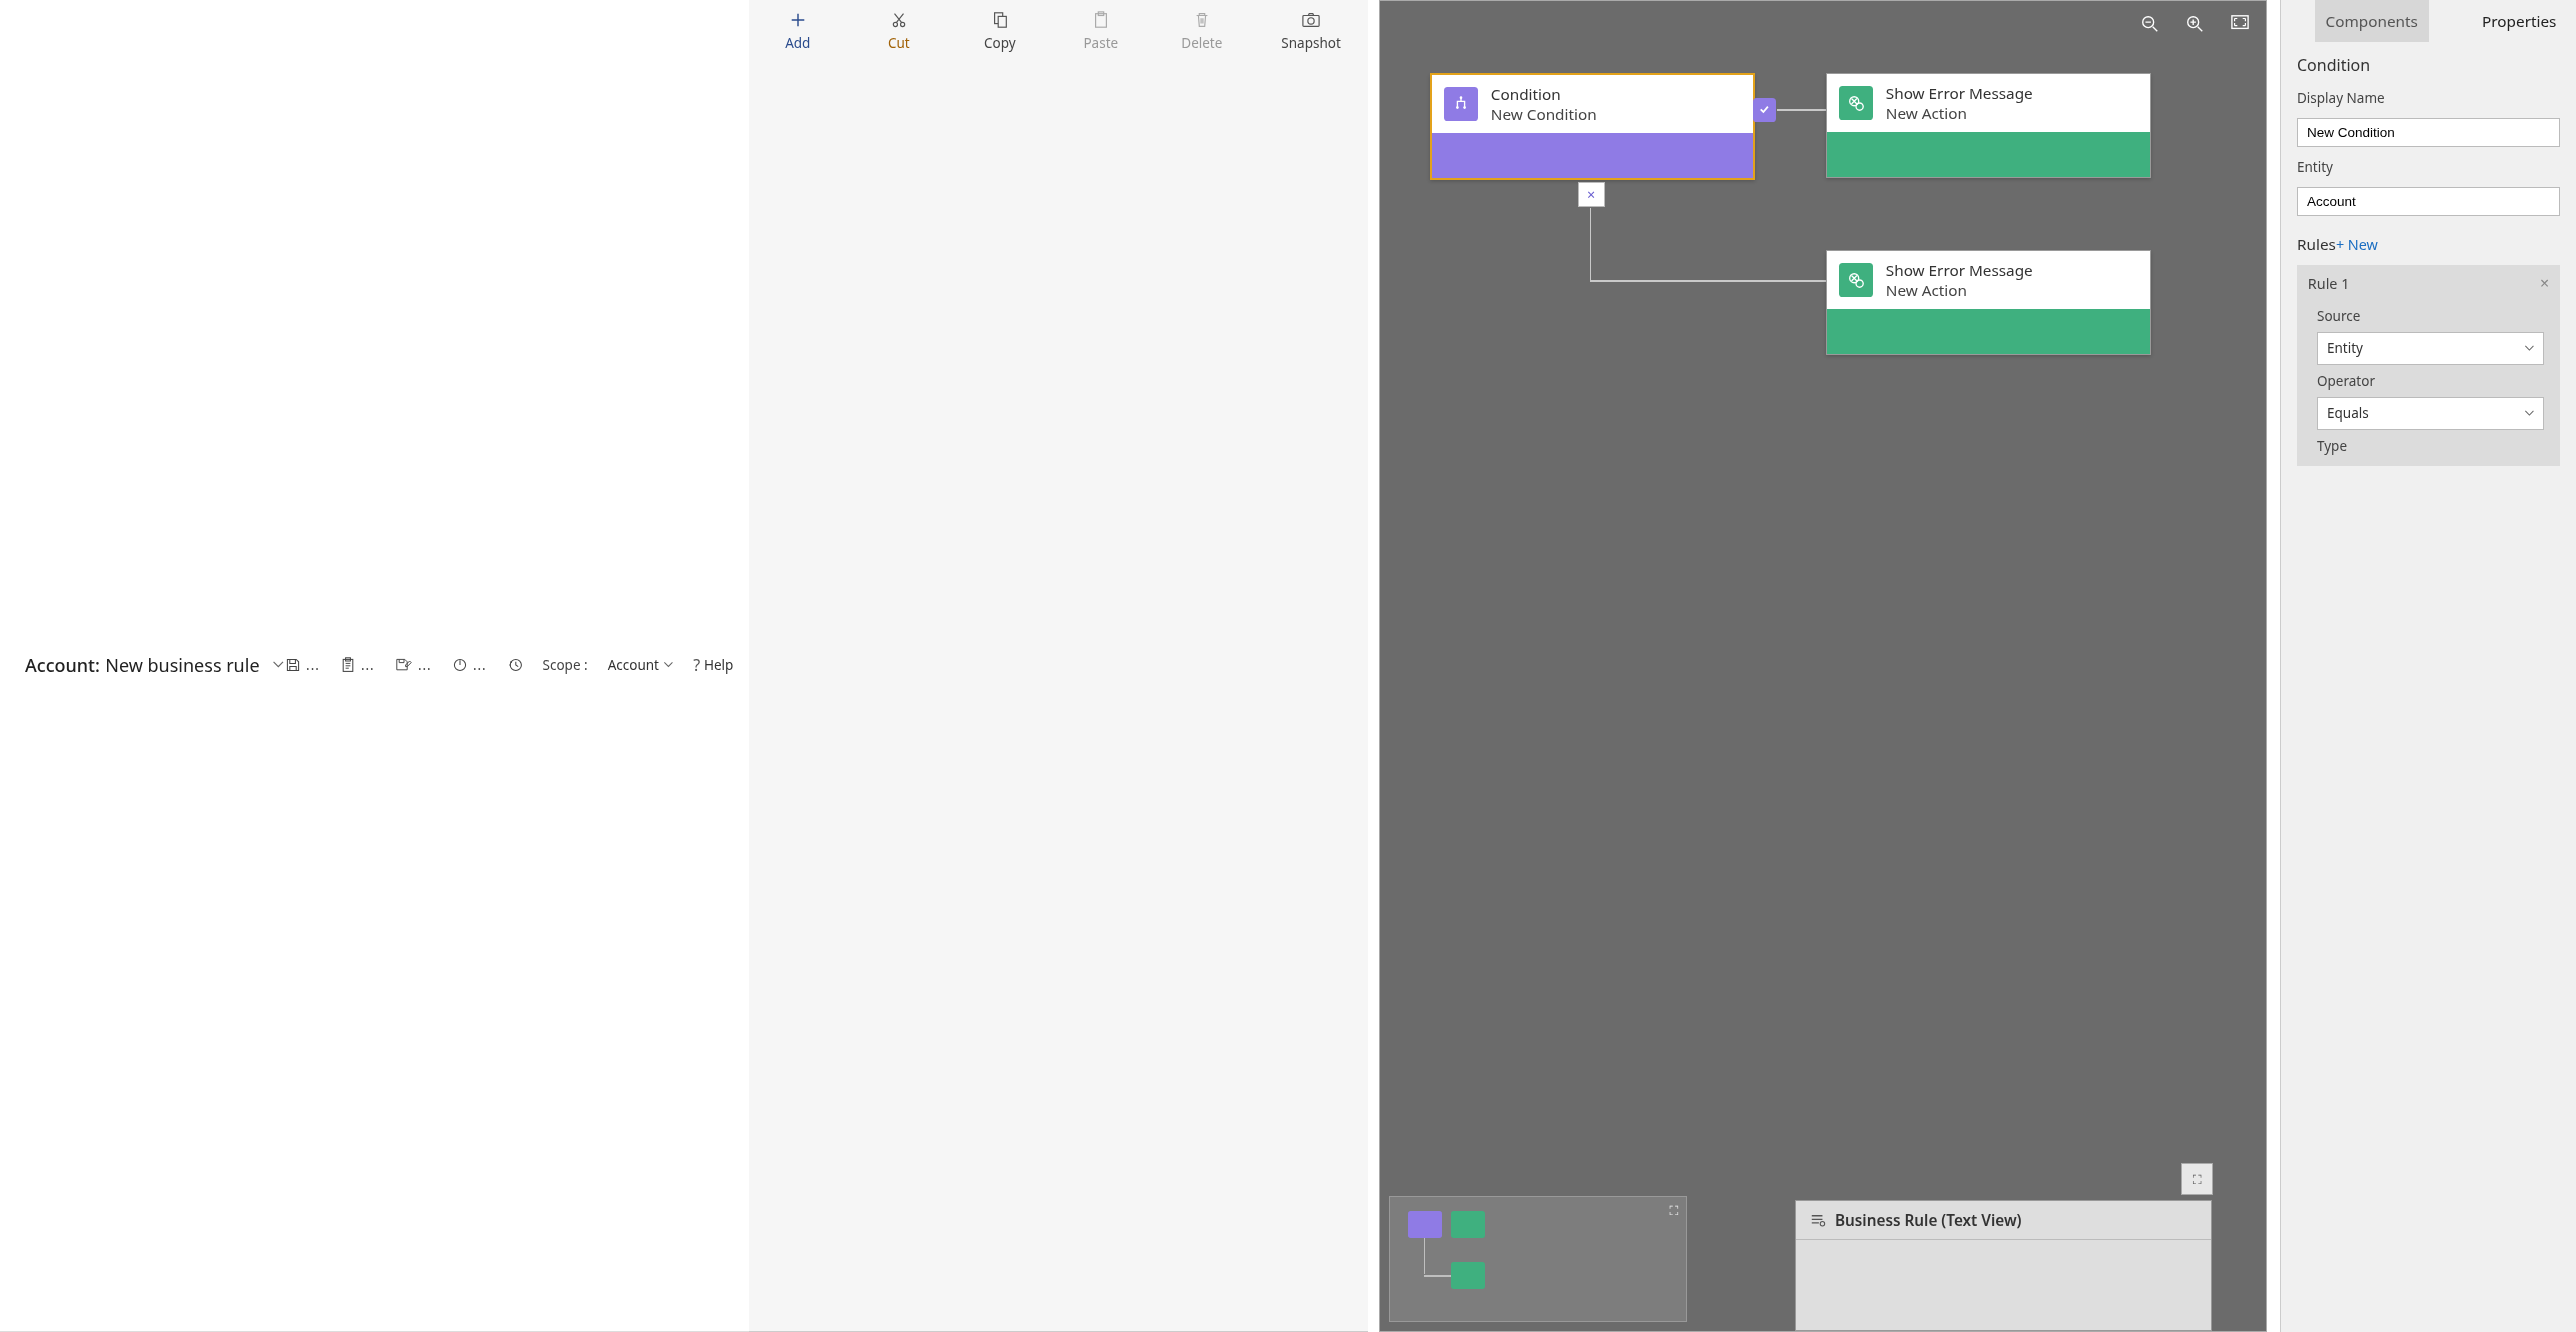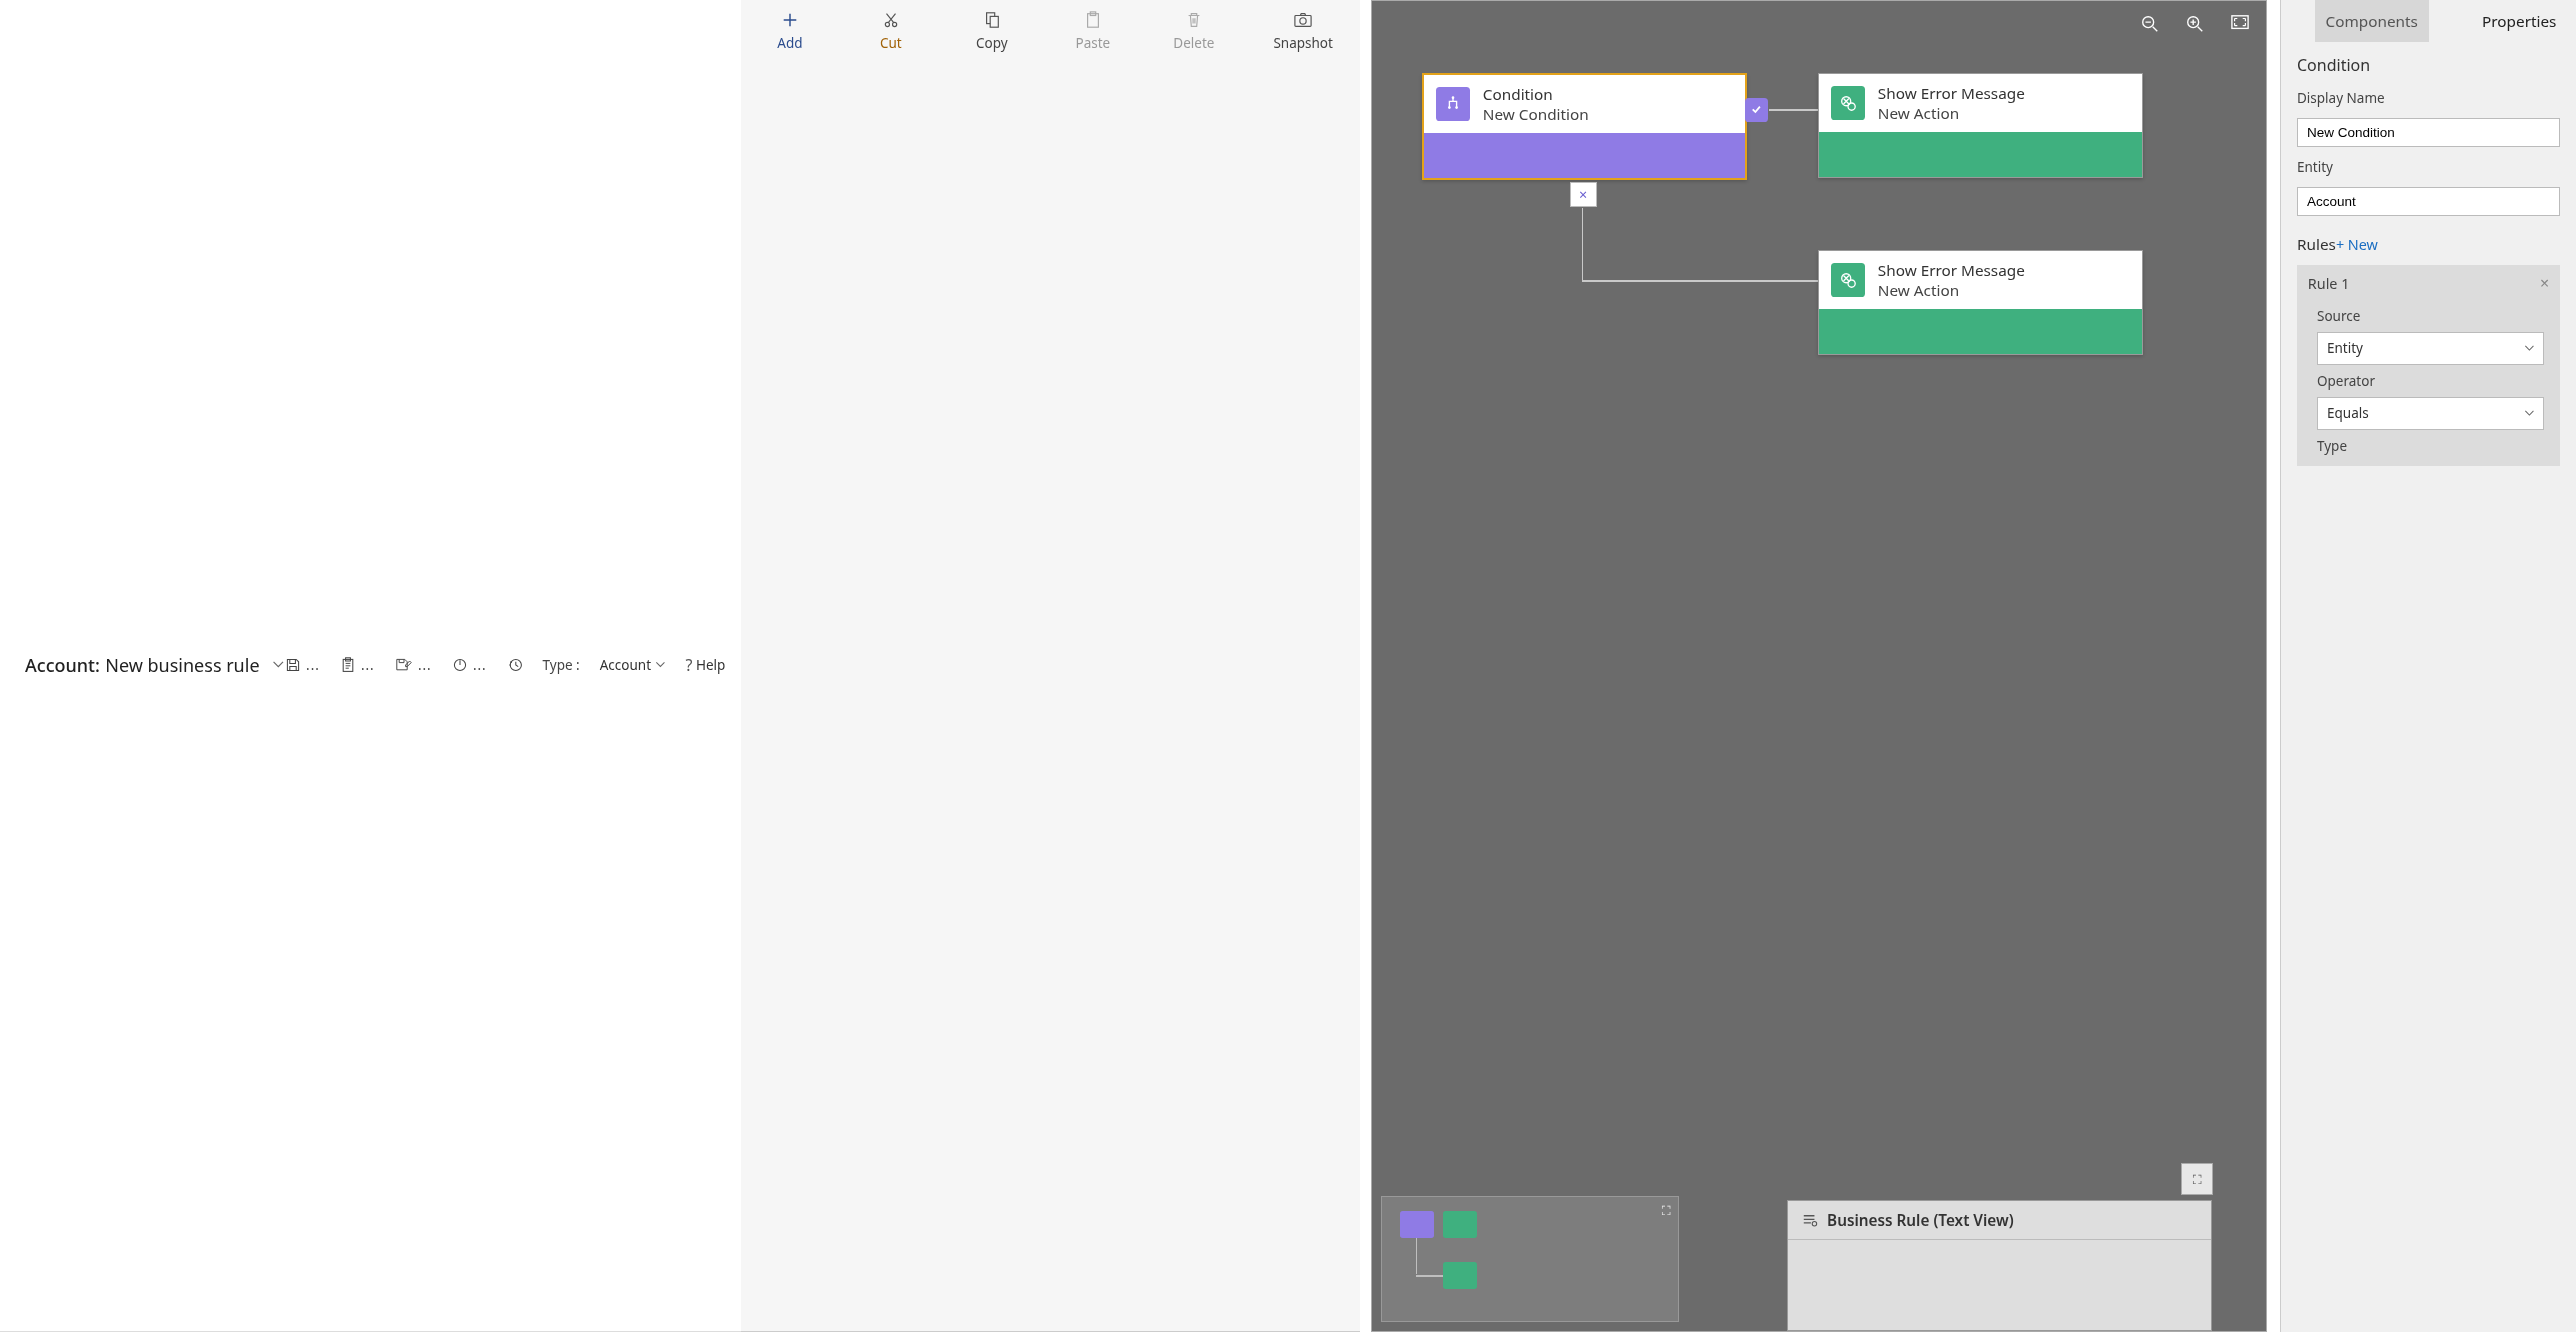--- a/index.html
+++ b/index.html
@@ -137,21 +137,21 @@
             <path d="M10 4v6" stroke="#444" stroke-width="1.3"></path>
           </svg>
           <span class="dots">...</span>
       </div>
       <div class="hr-item">
         <svg width="16" height="16" viewBox="0 0 20 20">
             <circle cx="11" cy="10" r="7" stroke="#444" stroke-width="1.3" fill="none"></circle>
             <path d="M11 6v4l3 2 M3 10h2 M4 6l2 1" stroke="#444" stroke-width="1.3" fill="none"></path>
           </svg>
       </div>
-      <span class="scope-label">Type :</span>
+      <span class="scope-label">Scope :</span>
       <div class="scope-val">
         <span>Account</span>
         <svg width="10.8" height="10.8" viewBox="0 0 16 16">
             <path d="M2 5l6 6 6-6" stroke="#666" stroke-width="1.5" fill="none"></path>
           </svg>
       </div>
       <div class="help">
         <span style="font-size:16px;color:#555;">?</span>
         <span>Help</span>
       </div>

